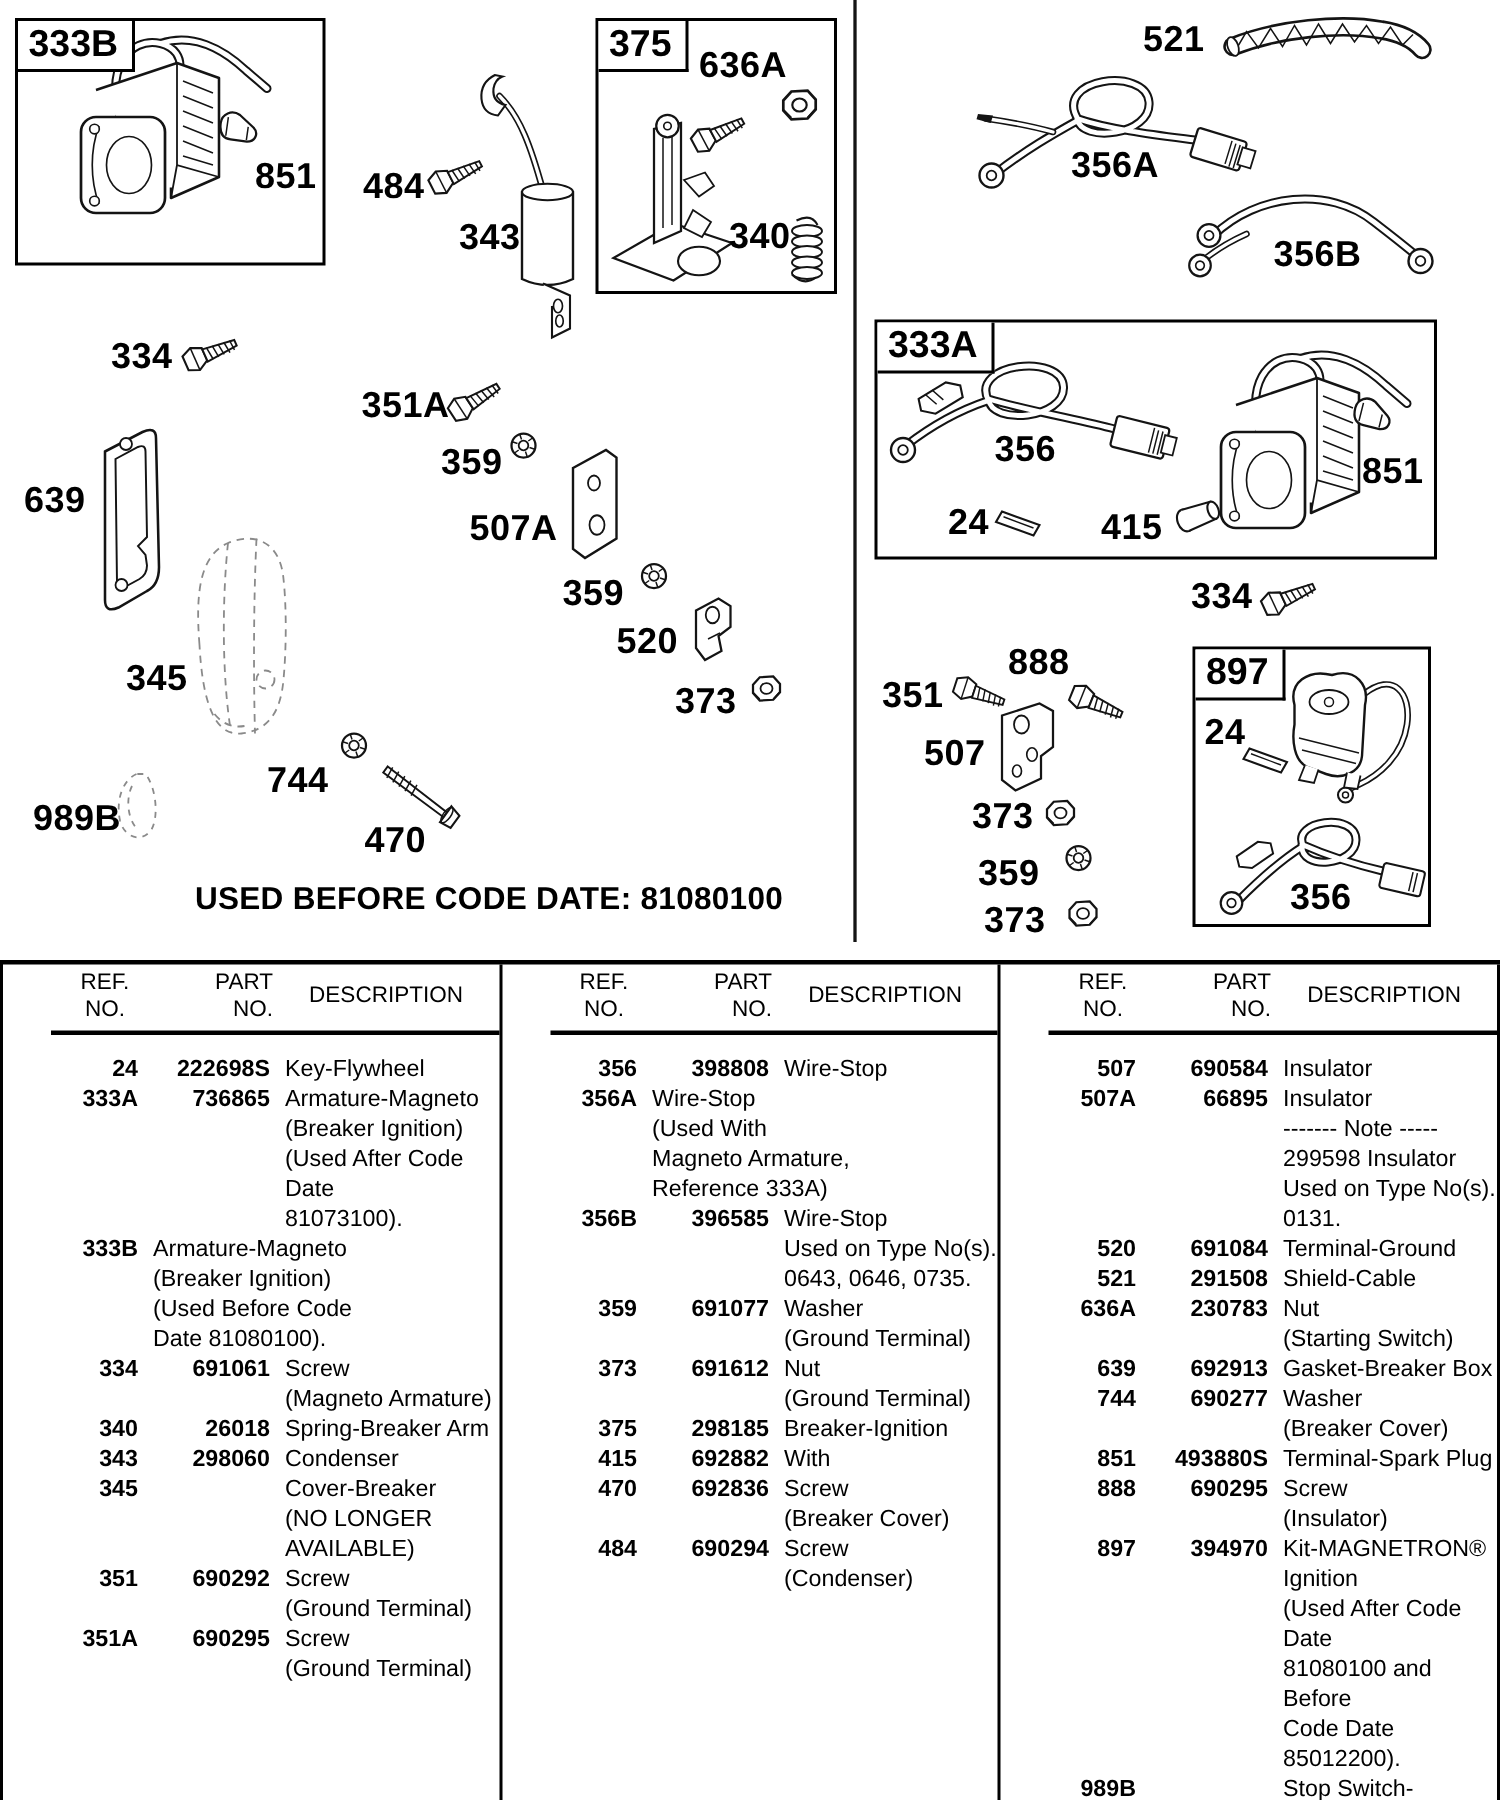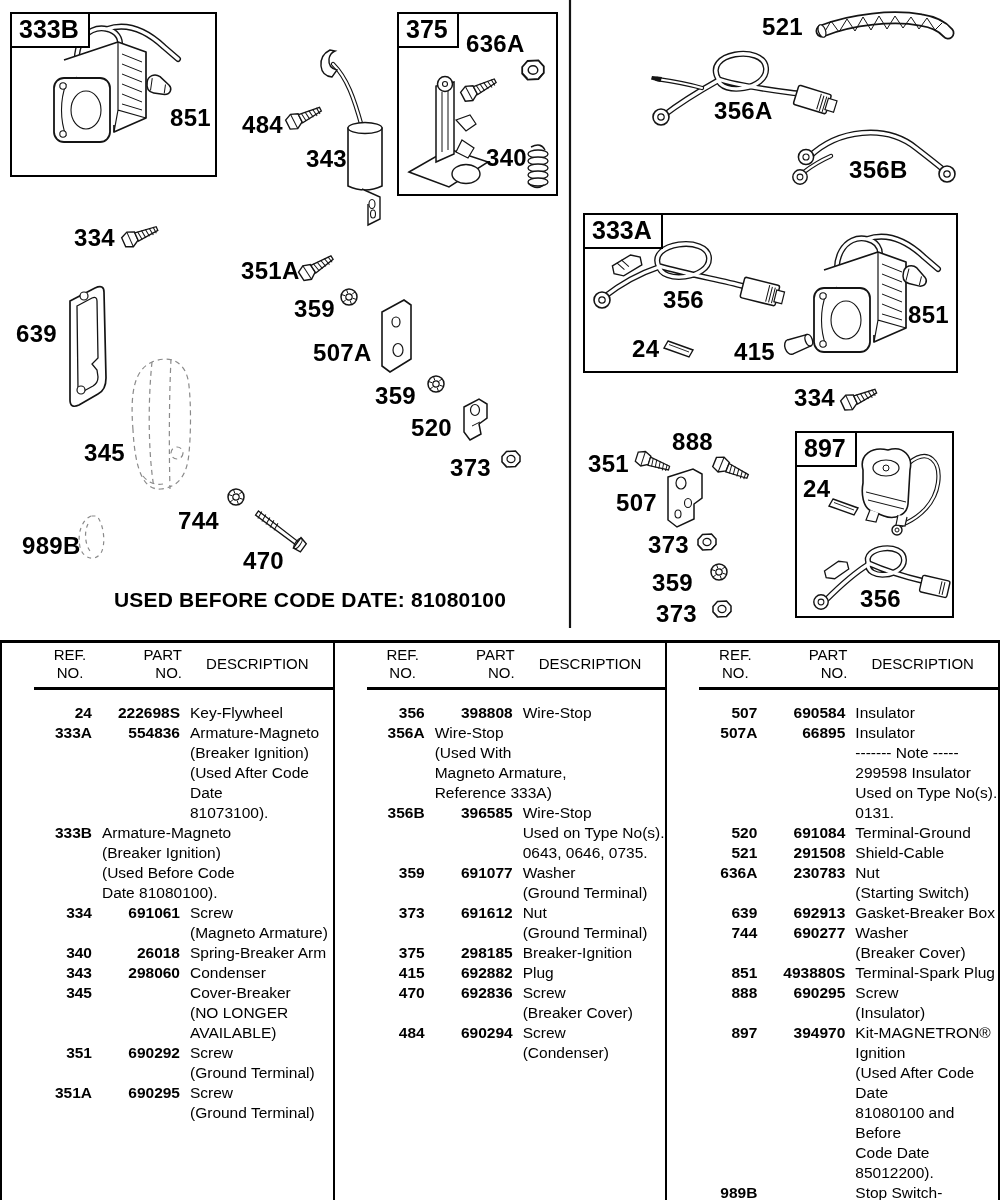--- a/index.html
+++ b/index.html
@@ -3,21 +3,21 @@
 <meta charset="utf-8">
 <style>
   html,body{margin:0;padding:0;background:#fff;}
   body{width:1000px;height:1200px;position:relative;font-family:"Liberation Sans",sans-serif;color:#000;overflow:hidden;}
   #diagram{position:absolute;left:0;top:0;width:1000px;height:640px;}
   #partsvg{position:absolute;left:0;top:0;}
   .callout{position:absolute;font-weight:bold;font-size:24px;letter-spacing:.3px;white-space:nowrap;}
   .gbox{position:absolute;border:2.5px solid #000;box-sizing:border-box;}
   .glab{position:absolute;left:0;top:0;border-right:2.5px solid #000;border-bottom:2.5px solid #000;
         padding:1px 9px 2px 7px;font-weight:bold;font-size:25px;background:#fff;}
-  .caption{position:absolute;left:95px;top:588px;width:430px;text-align:center;
+  .caption{position:absolute;left:111px;top:588px;width:430px;text-align:center;
            font-weight:bold;font-size:21px;letter-spacing:.2px;}
   
   #ptable{position:absolute;left:0;top:640px;width:1000px;height:560px;border-top:3px solid #000;
           border-left:2px solid #000;box-sizing:border-box;display:flex;}
   .pcol{flex:1;border-right:2.5px solid #000;box-sizing:border-box;display:flex;flex-direction:column;min-width:0;margin-left:32px;}
   .phead{height:41px;border-bottom:3px solid #000;display:flex;align-items:flex-start;
          padding-top:3px;font-size:15px;line-height:18px;flex:none;}
   .h-ref{width:72px;text-align:center;}
   .h-part{width:76px;text-align:right;}
   .h-desc{flex:1;align-self:flex-end;padding-bottom:14px;text-align:center;}
@@ -370,21 +370,21 @@
     <div class="rows">
         <div class="prow">
           <div class="c-ref">24</div>
           <div class="c-part">222698S</div>
           <div class="c-desc">
             <div>Key-Flywheel</div>
           </div>
         </div>
         <div class="prow">
           <div class="c-ref">333A</div>
-          <div class="c-part">554836</div>
+          <div class="c-part">736865</div>
           <div class="c-desc">
             <div>Armature-Magneto</div>
             <div>(Breaker Ignition)</div>
             <div>(Used After Code Date</div>
             <div>81073100).</div>
           </div>
         </div>
         <div class="prow">
           <div class="c-ref">333B</div>
           <div class="c-desc">
@@ -501,21 +501,21 @@
           <div class="c-ref">375</div>
           <div class="c-part">298185</div>
           <div class="c-desc">
             <div>Breaker-Ignition</div>
           </div>
         </div>
         <div class="prow">
           <div class="c-ref">415</div>
           <div class="c-part">692882</div>
           <div class="c-desc">
-            <div>Plug</div>
+            <div>With</div>
           </div>
         </div>
         <div class="prow">
           <div class="c-ref">470</div>
           <div class="c-part">692836</div>
           <div class="c-desc">
             <div>Screw</div>
             <div>(Breaker Cover)</div>
           </div>
         </div>

